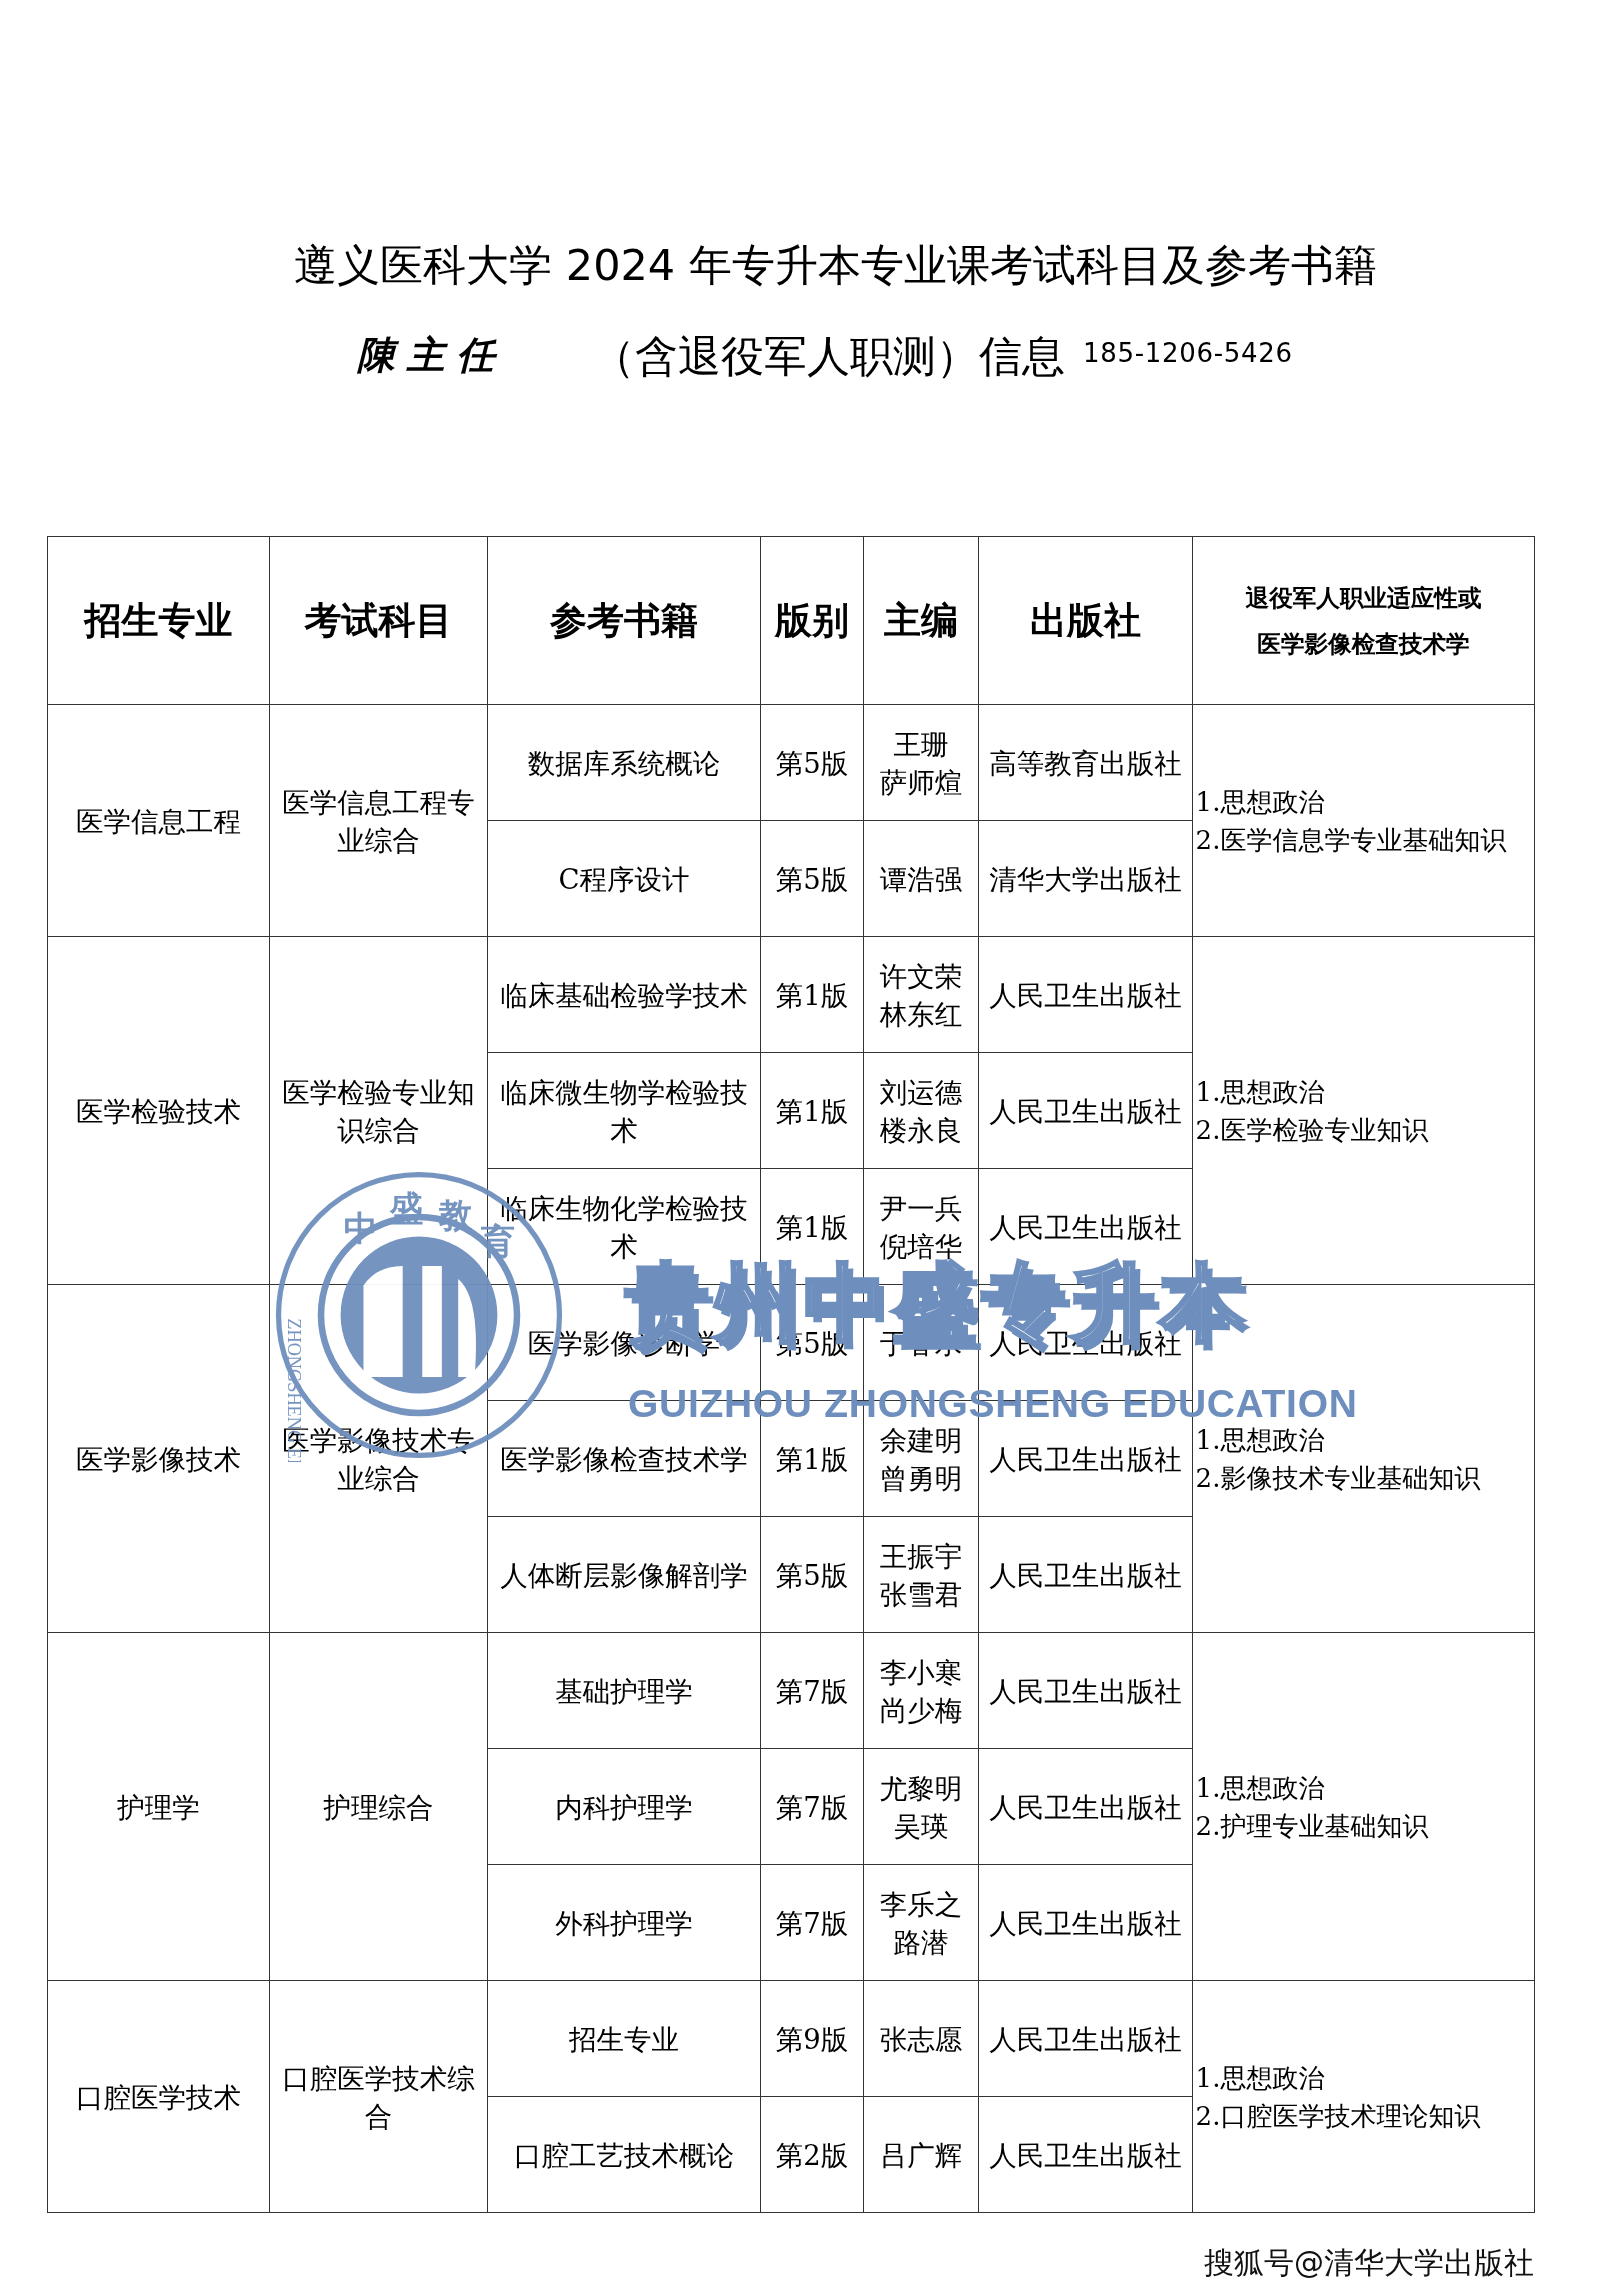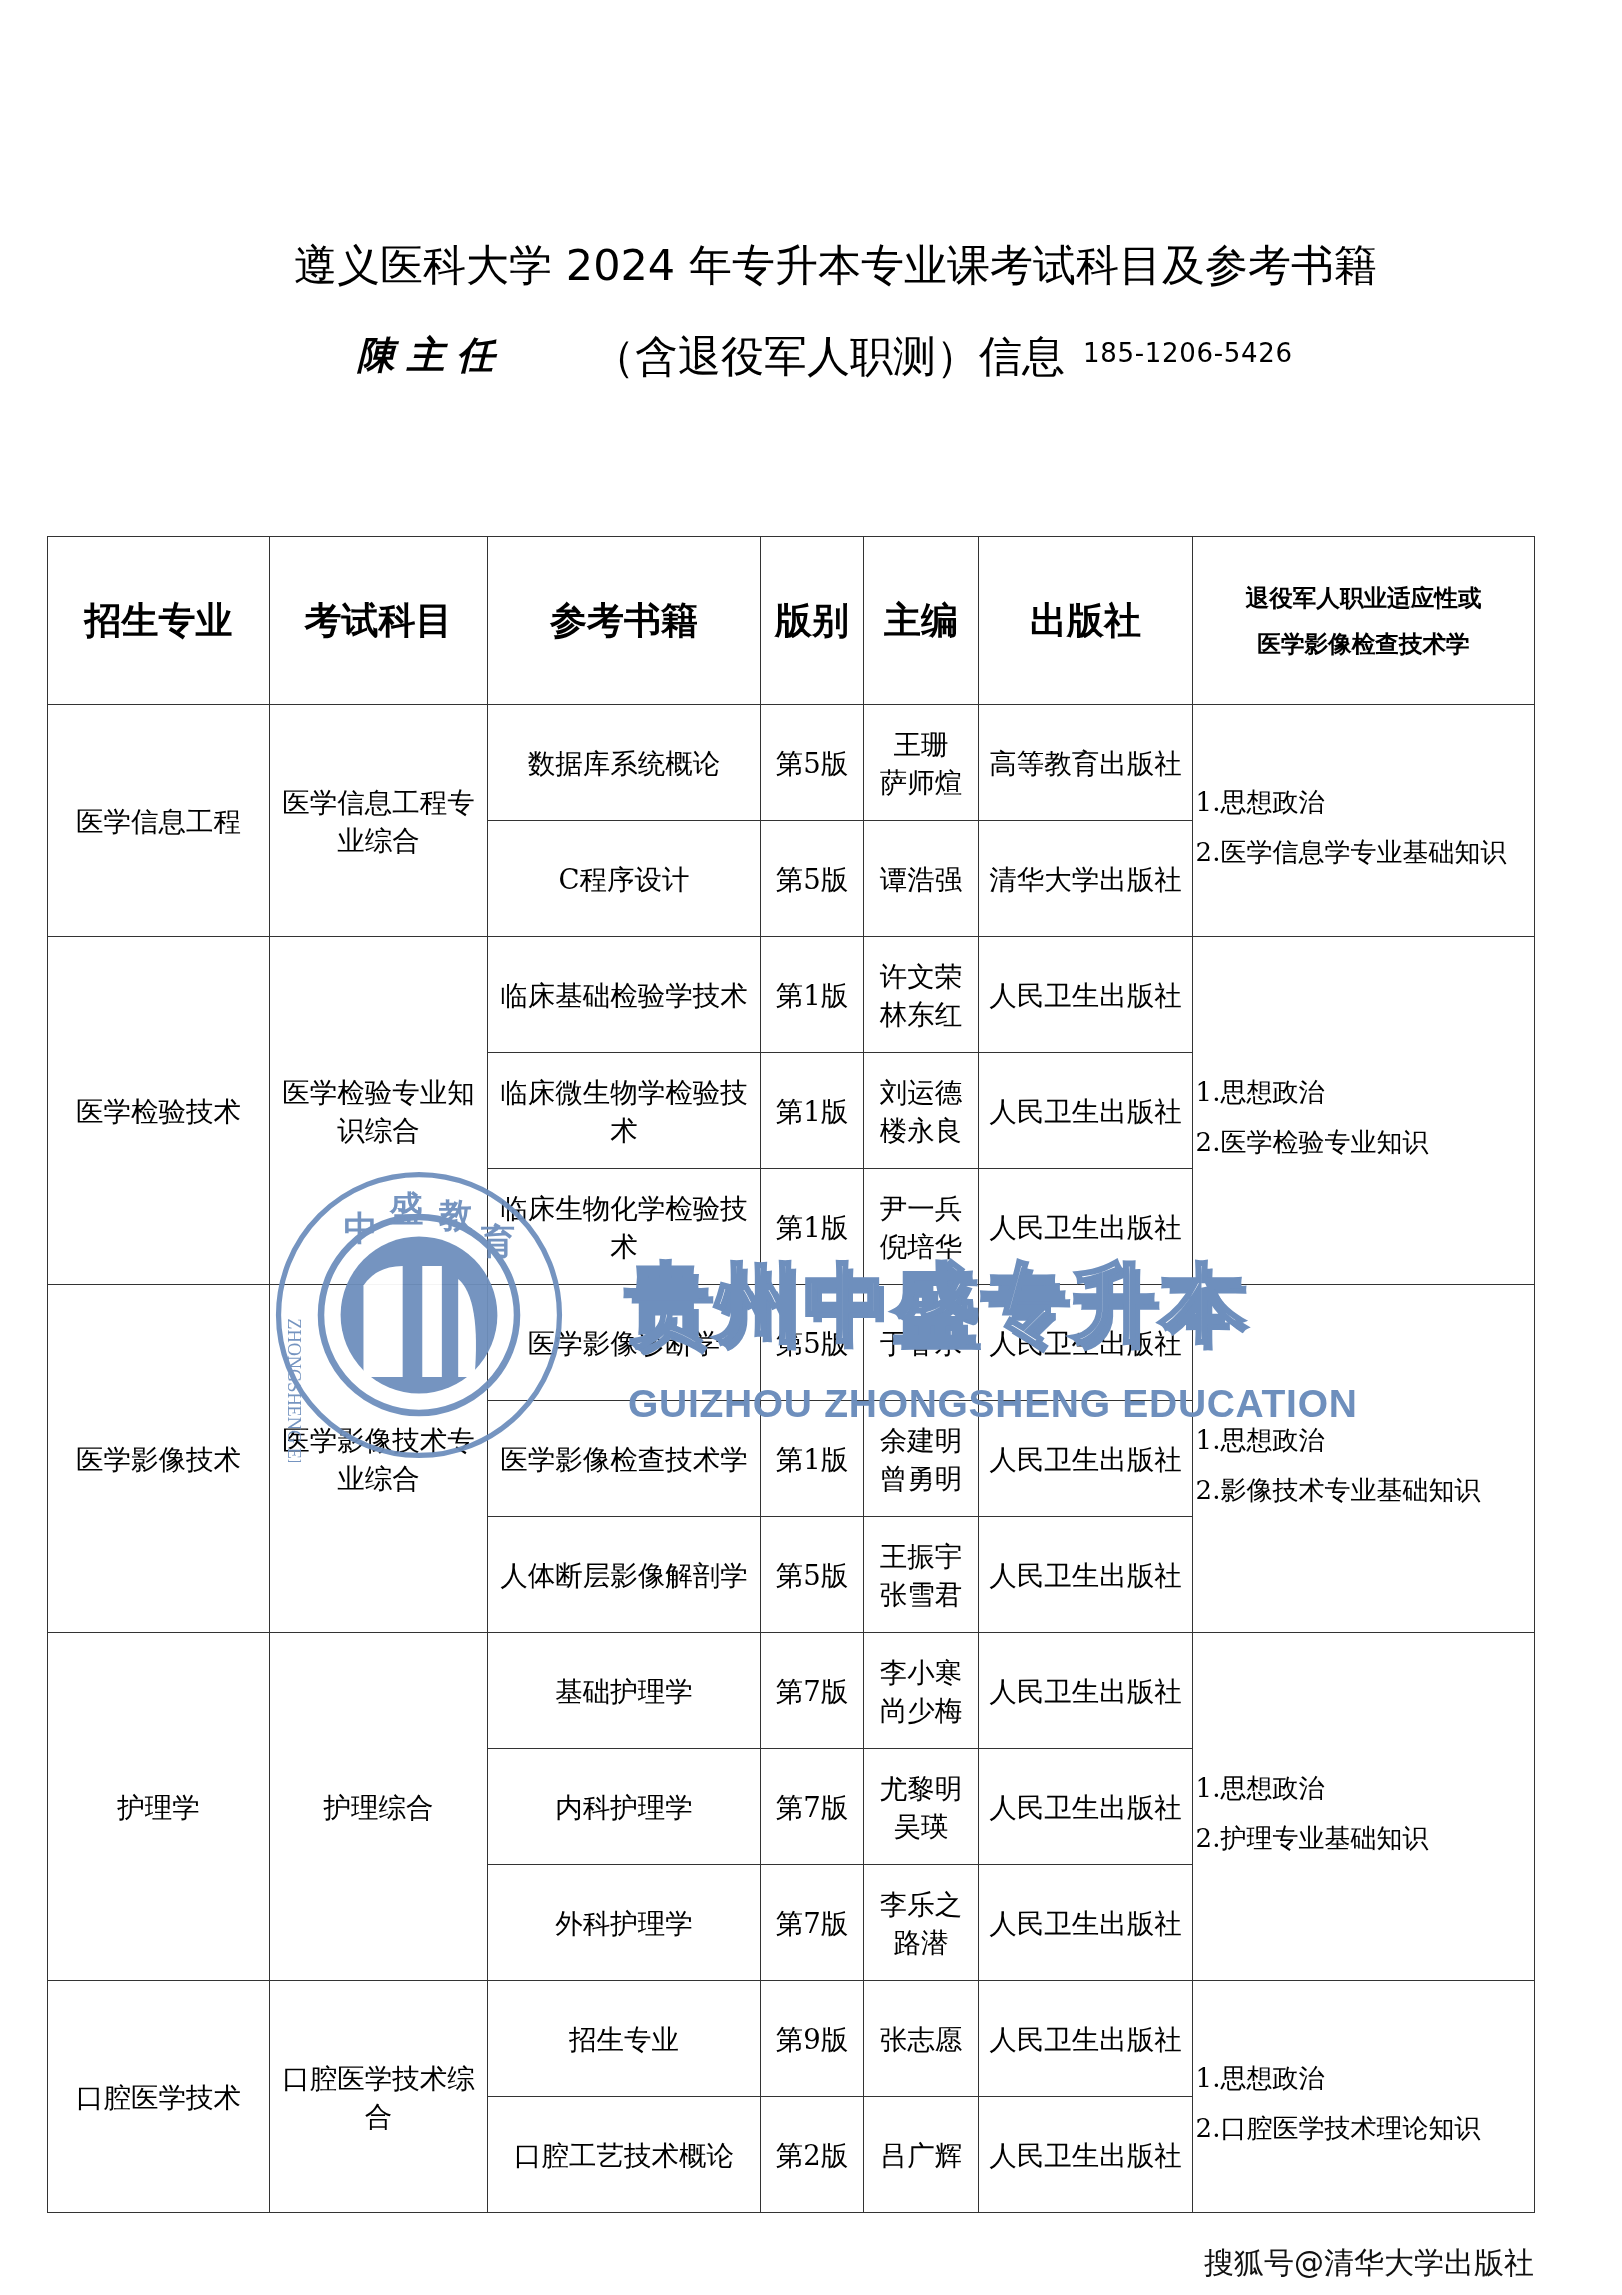--- a/index.html
+++ b/index.html
@@ -15,21 +15,21 @@
   table.grid { position:absolute; left:47px; top:536px; border-collapse:collapse;
                table-layout:fixed; width:1487px;border-radius:29px; }
   table.grid td, table.grid th { border:1.3px solid #333; padding:0 3.9px; text-align:center;
                vertical-align:middle; font-size:27.5px; line-height:38px; font-weight:normal;
                font-family:"DejaVu Serif","Liberation Serif",serif; }
   table.grid th { font-family:"DejaVu Sans","Liberation Sans",sans-serif; font-weight:bold;
                font-size:37px; height:167px; }
   table.grid th.small { font-size:23.6px; line-height:46px; }
   table.grid tr.sub td { height:115px; }
   td.req { text-align:left !important; padding-left:2.6px !important; font-size:26px !important; }
-  td.req span { display:block;margin-top:12px; }
+  td.req span { display:block; }
 
   .wm-logo { position:absolute; left:272px; top:1168px; width:294px; height:294px; pointer-events:none; opacity:0.95; }
   .wm-cn { position:absolute; left:625px; top:1247px; font-size:84px; font-weight:bold;
            color:#ffffff; -webkit-text-stroke:3.3px #6e8fbd; letter-spacing:5.2px;
            text-shadow:6.5px 6.5px 0 #6e8fbd; pointer-events:none; font-family:"DejaVu Sans",sans-serif; }
   .wm-en { position:absolute; left:628px; top:1382px; font-size:39px; font-weight:bold;
            color:#6e8fbd; font-family:Liberation Sans, sans-serif; letter-spacing:0.7px;
            pointer-events:none; }
   .footer { position:absolute; left:1204px; top:2243px; font-size:30px; color:#111; }
 </style>

